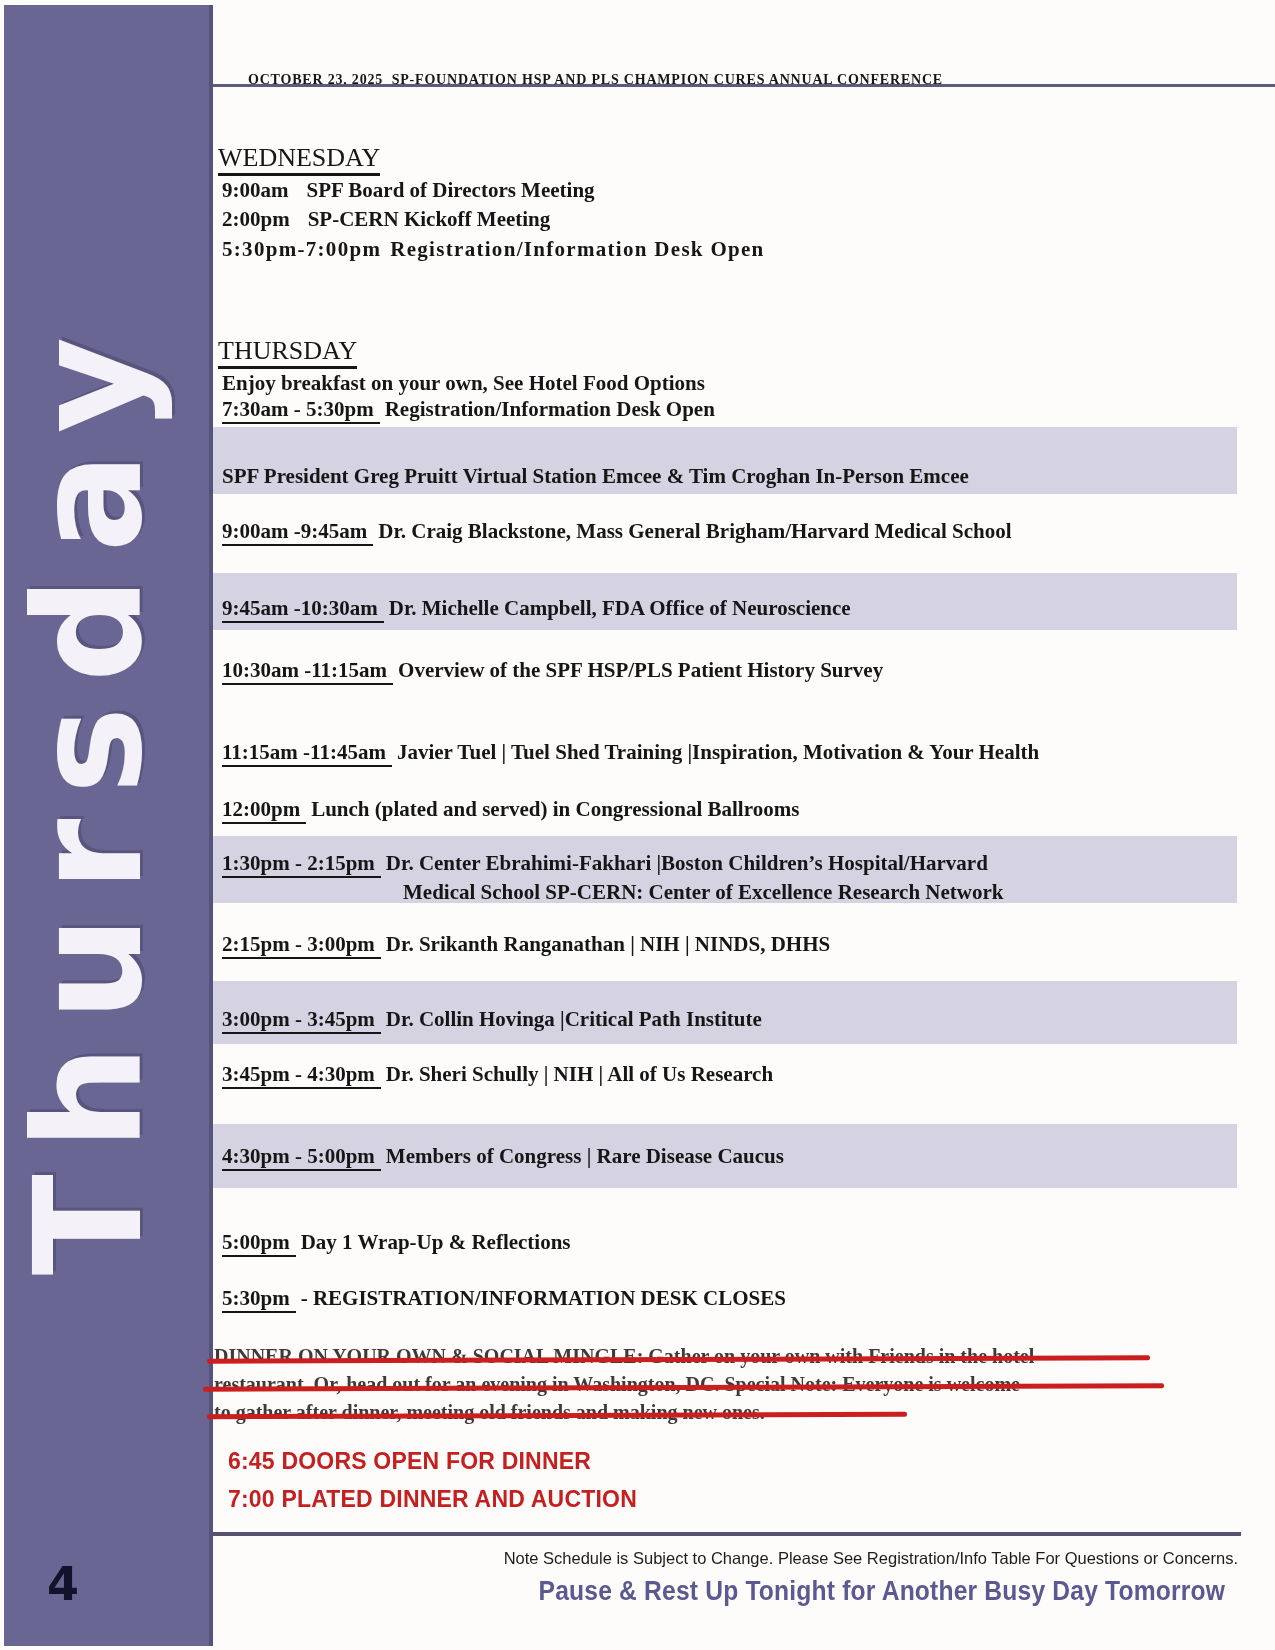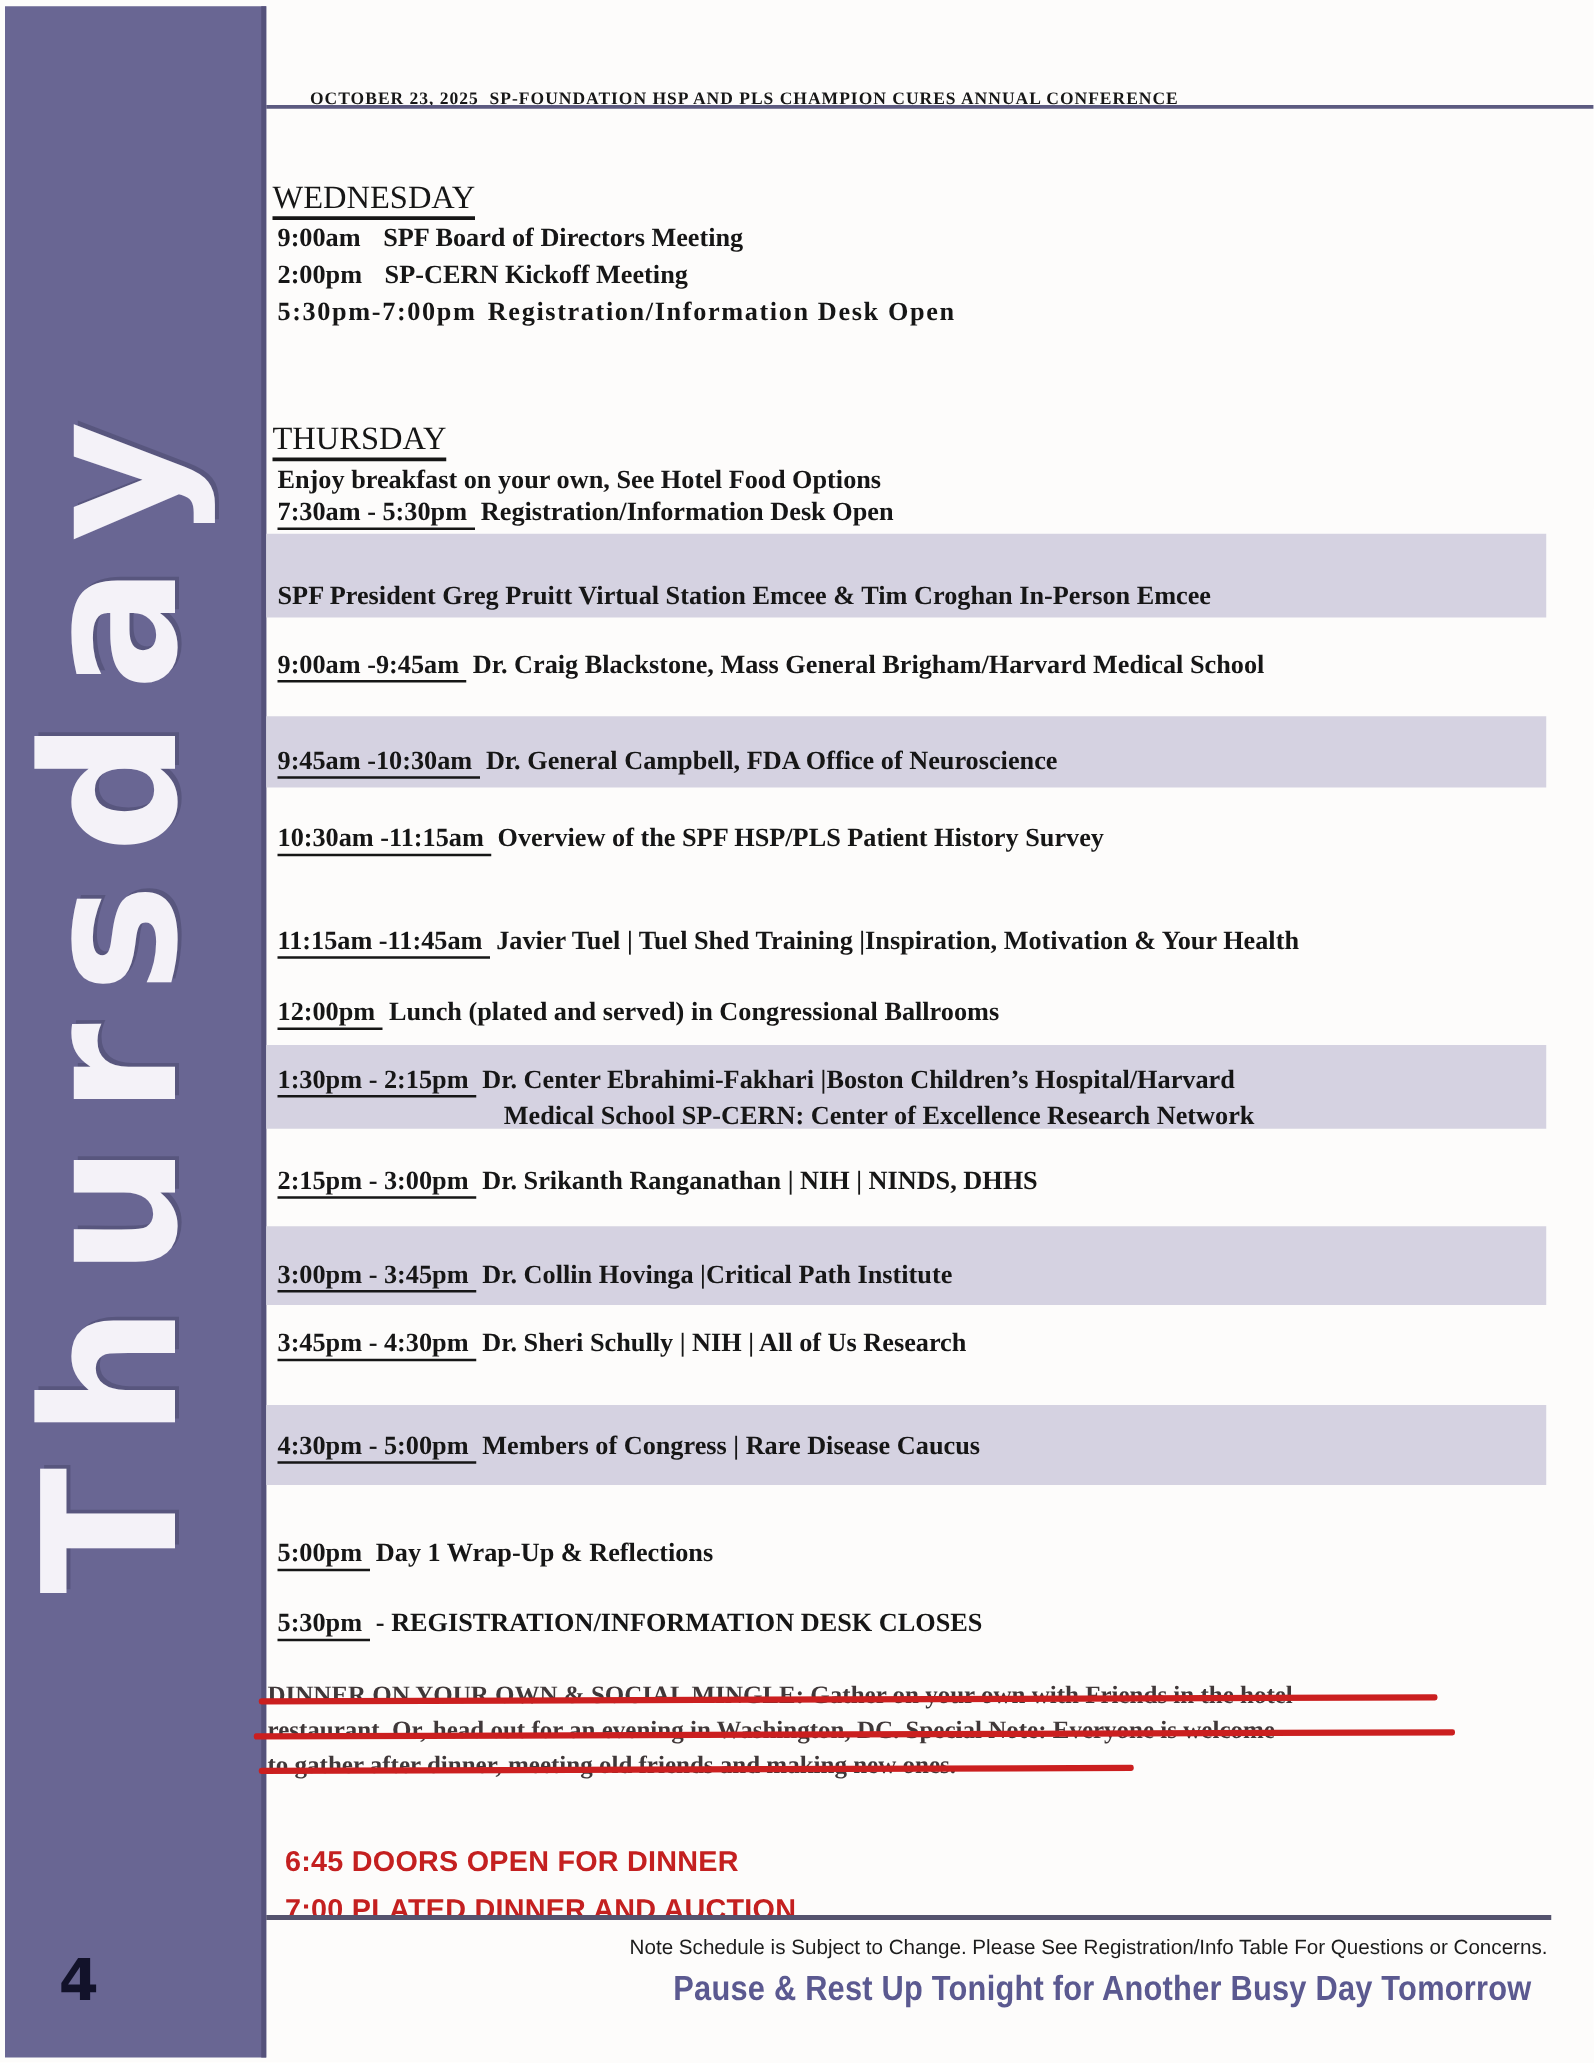--- a/index.html
+++ b/index.html
@@ -32,21 +32,21 @@
   .u{border-bottom:2px solid var(--ink);padding-bottom:1px;padding-right:6px;margin-right:5px;}
   .wtime{margin-right:18px;}
   .ls{letter-spacing:1.3px;}
   
   .strike{position:absolute;left:214px;font-weight:bold;font-size:20px;color:#403839;
           white-space:nowrap;}
   .strikebar{position:absolute;height:5px;background:var(--strikered);border-radius:2px;}
   
   .announce{position:absolute;left:228px;font-family:"Liberation Sans",sans-serif;
             font-weight:bold;font-size:23px;color:var(--red);letter-spacing:.2px;
-            white-space:nowrap;margin-top:28px;}
+            white-space:nowrap;}
   
   .frule{position:absolute;left:213px;top:1532px;width:1028px;height:4px;background:#55536e;}
   .note{position:absolute;right:37px;top:1549px;font-family:"Liberation Sans",sans-serif;
         font-size:16.5px;color:#1c1c1c;white-space:nowrap;}
   .tagline{position:absolute;right:50px;top:1575px;font-family:"Liberation Sans",sans-serif;
            font-weight:bold;font-size:28px;color:var(--tagline);white-space:nowrap;
            transform:scaleX(.88);transform-origin:right center;letter-spacing:.2px;}
 </style>
 </head>
 <body>
@@ -88,21 +88,21 @@
   <div class="row" style="top:464px">
     <span>SPF President Greg Pruitt Virtual Station Emcee &amp; Tim Croghan In-Person Emcee</span>
   </div>
 
   <div class="row" style="top:519px">
     <span class="u">9:00am -9:45am</span><span>Dr. Craig Blackstone, Mass General Brigham/Harvard Medical School</span>
   </div>
 
   <div class="band" style="top:573px;height:57px"></div>
   <div class="row" style="top:596px">
-    <span class="u">9:45am -10:30am</span><span>Dr. General Campbell, FDA Office of Neuroscience</span>
+    <span class="u">9:45am -10:30am</span><span>Dr. Michelle Campbell, FDA Office of Neuroscience</span>
   </div>
 
   <div class="row" style="top:658px">
     <span class="u">10:30am -11:15am</span><span>Overview of the SPF HSP/PLS Patient History Survey</span>
   </div>
 
   <div class="row" style="top:740px">
     <span class="u">11:15am -11:45am</span><span>Javier Tuel | Tuel Shed Training |Inspiration, Motivation &amp; Your Health</span>
   </div>
 

